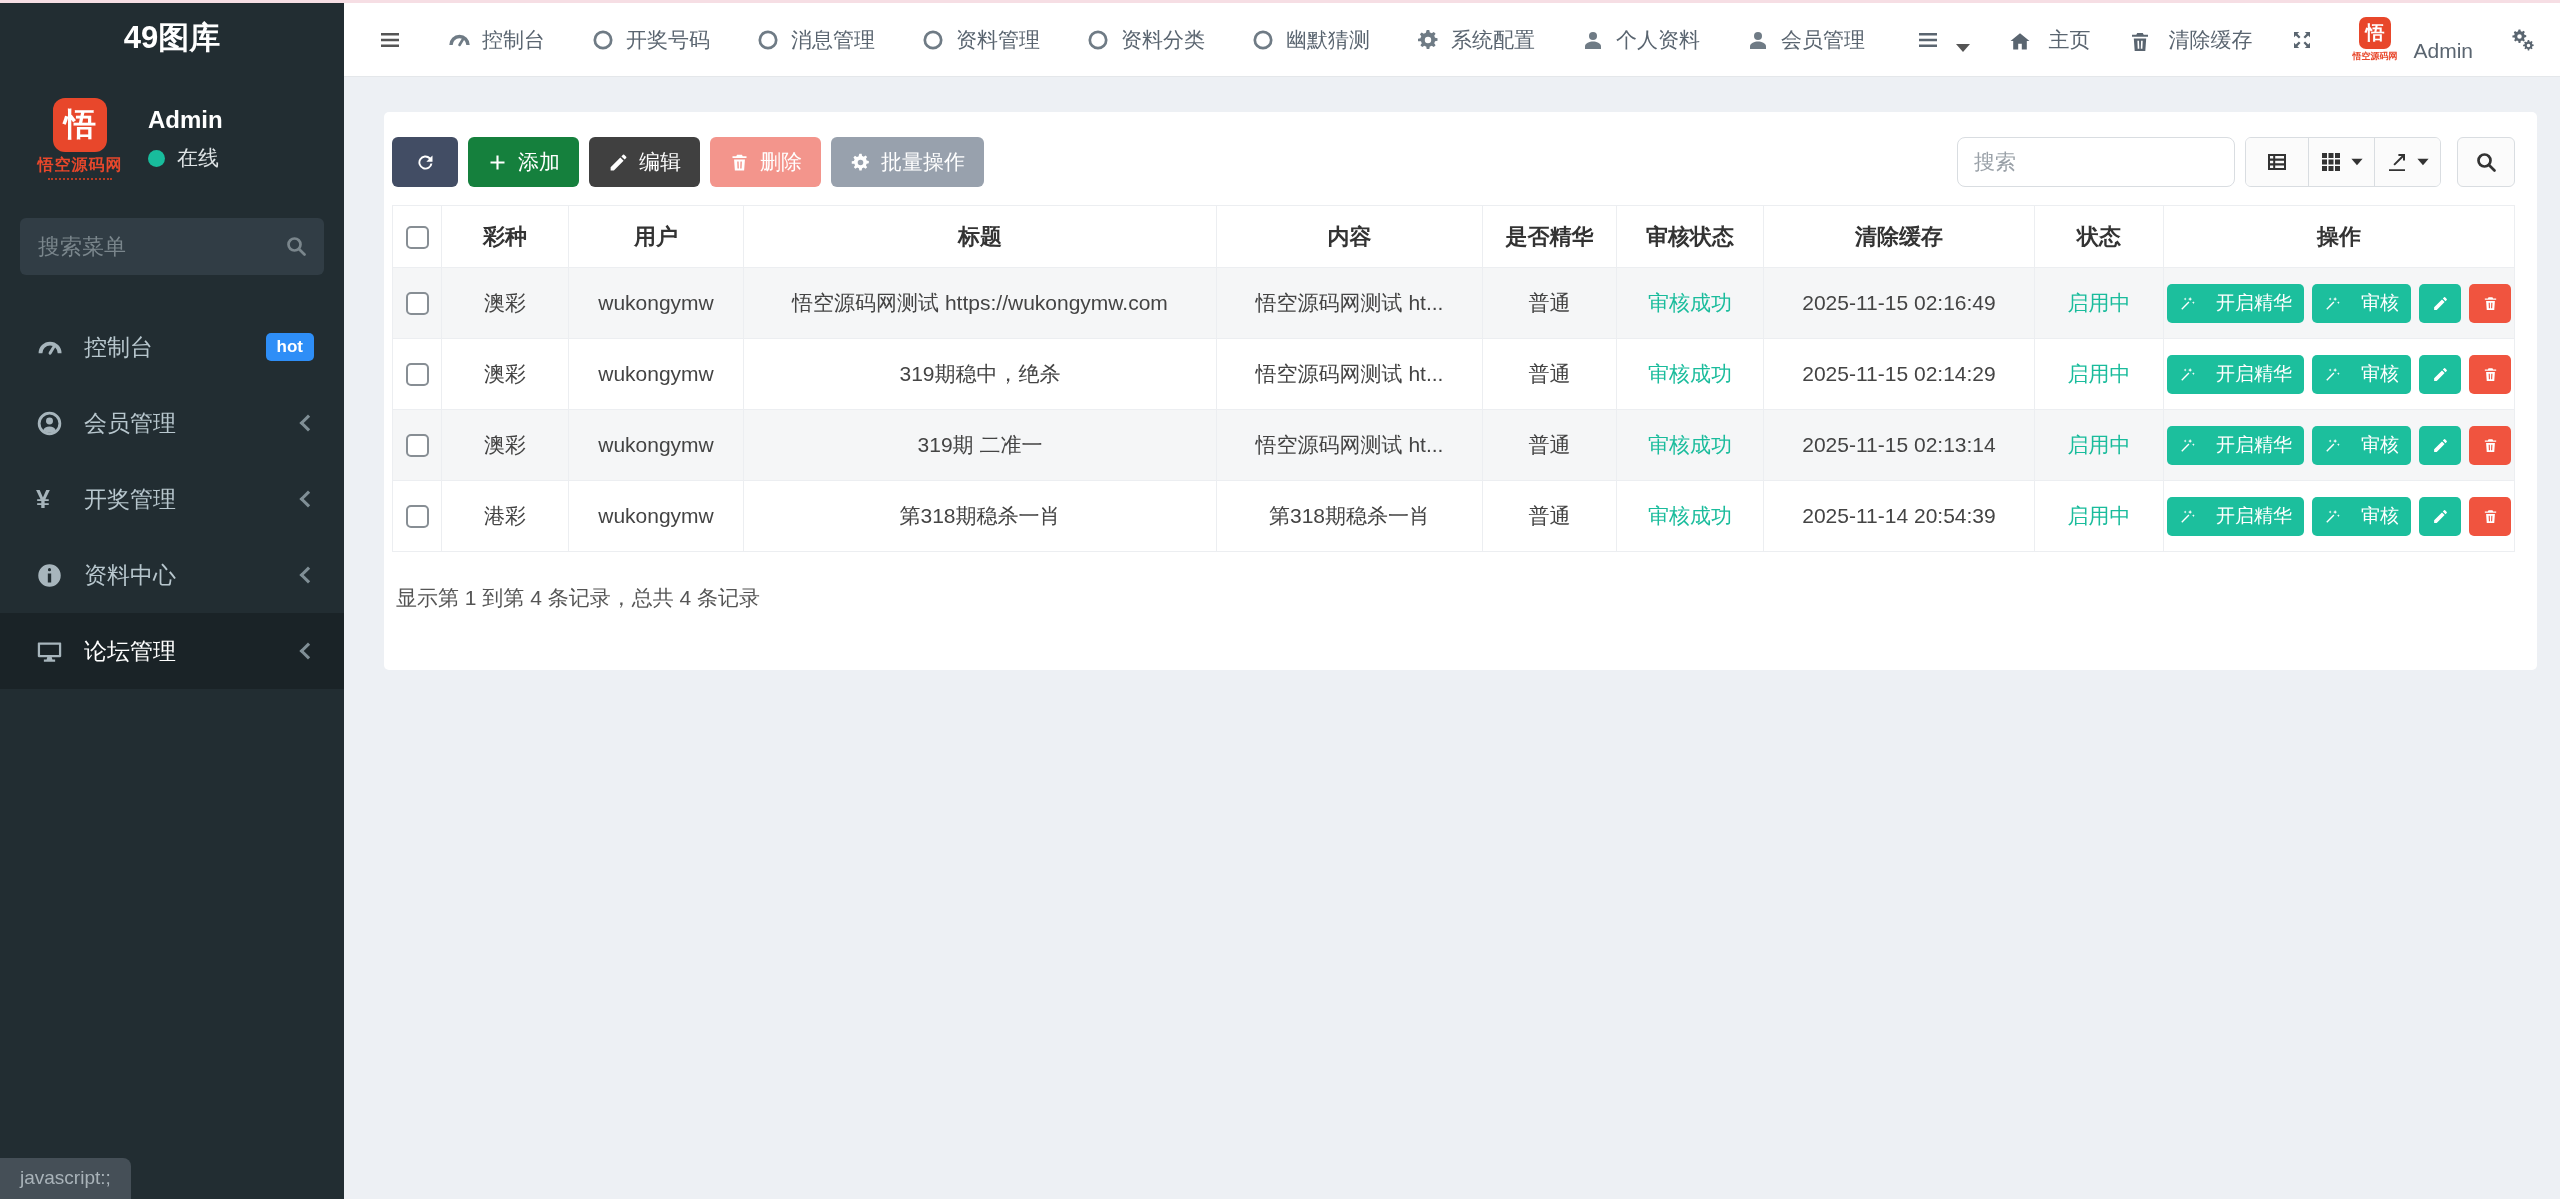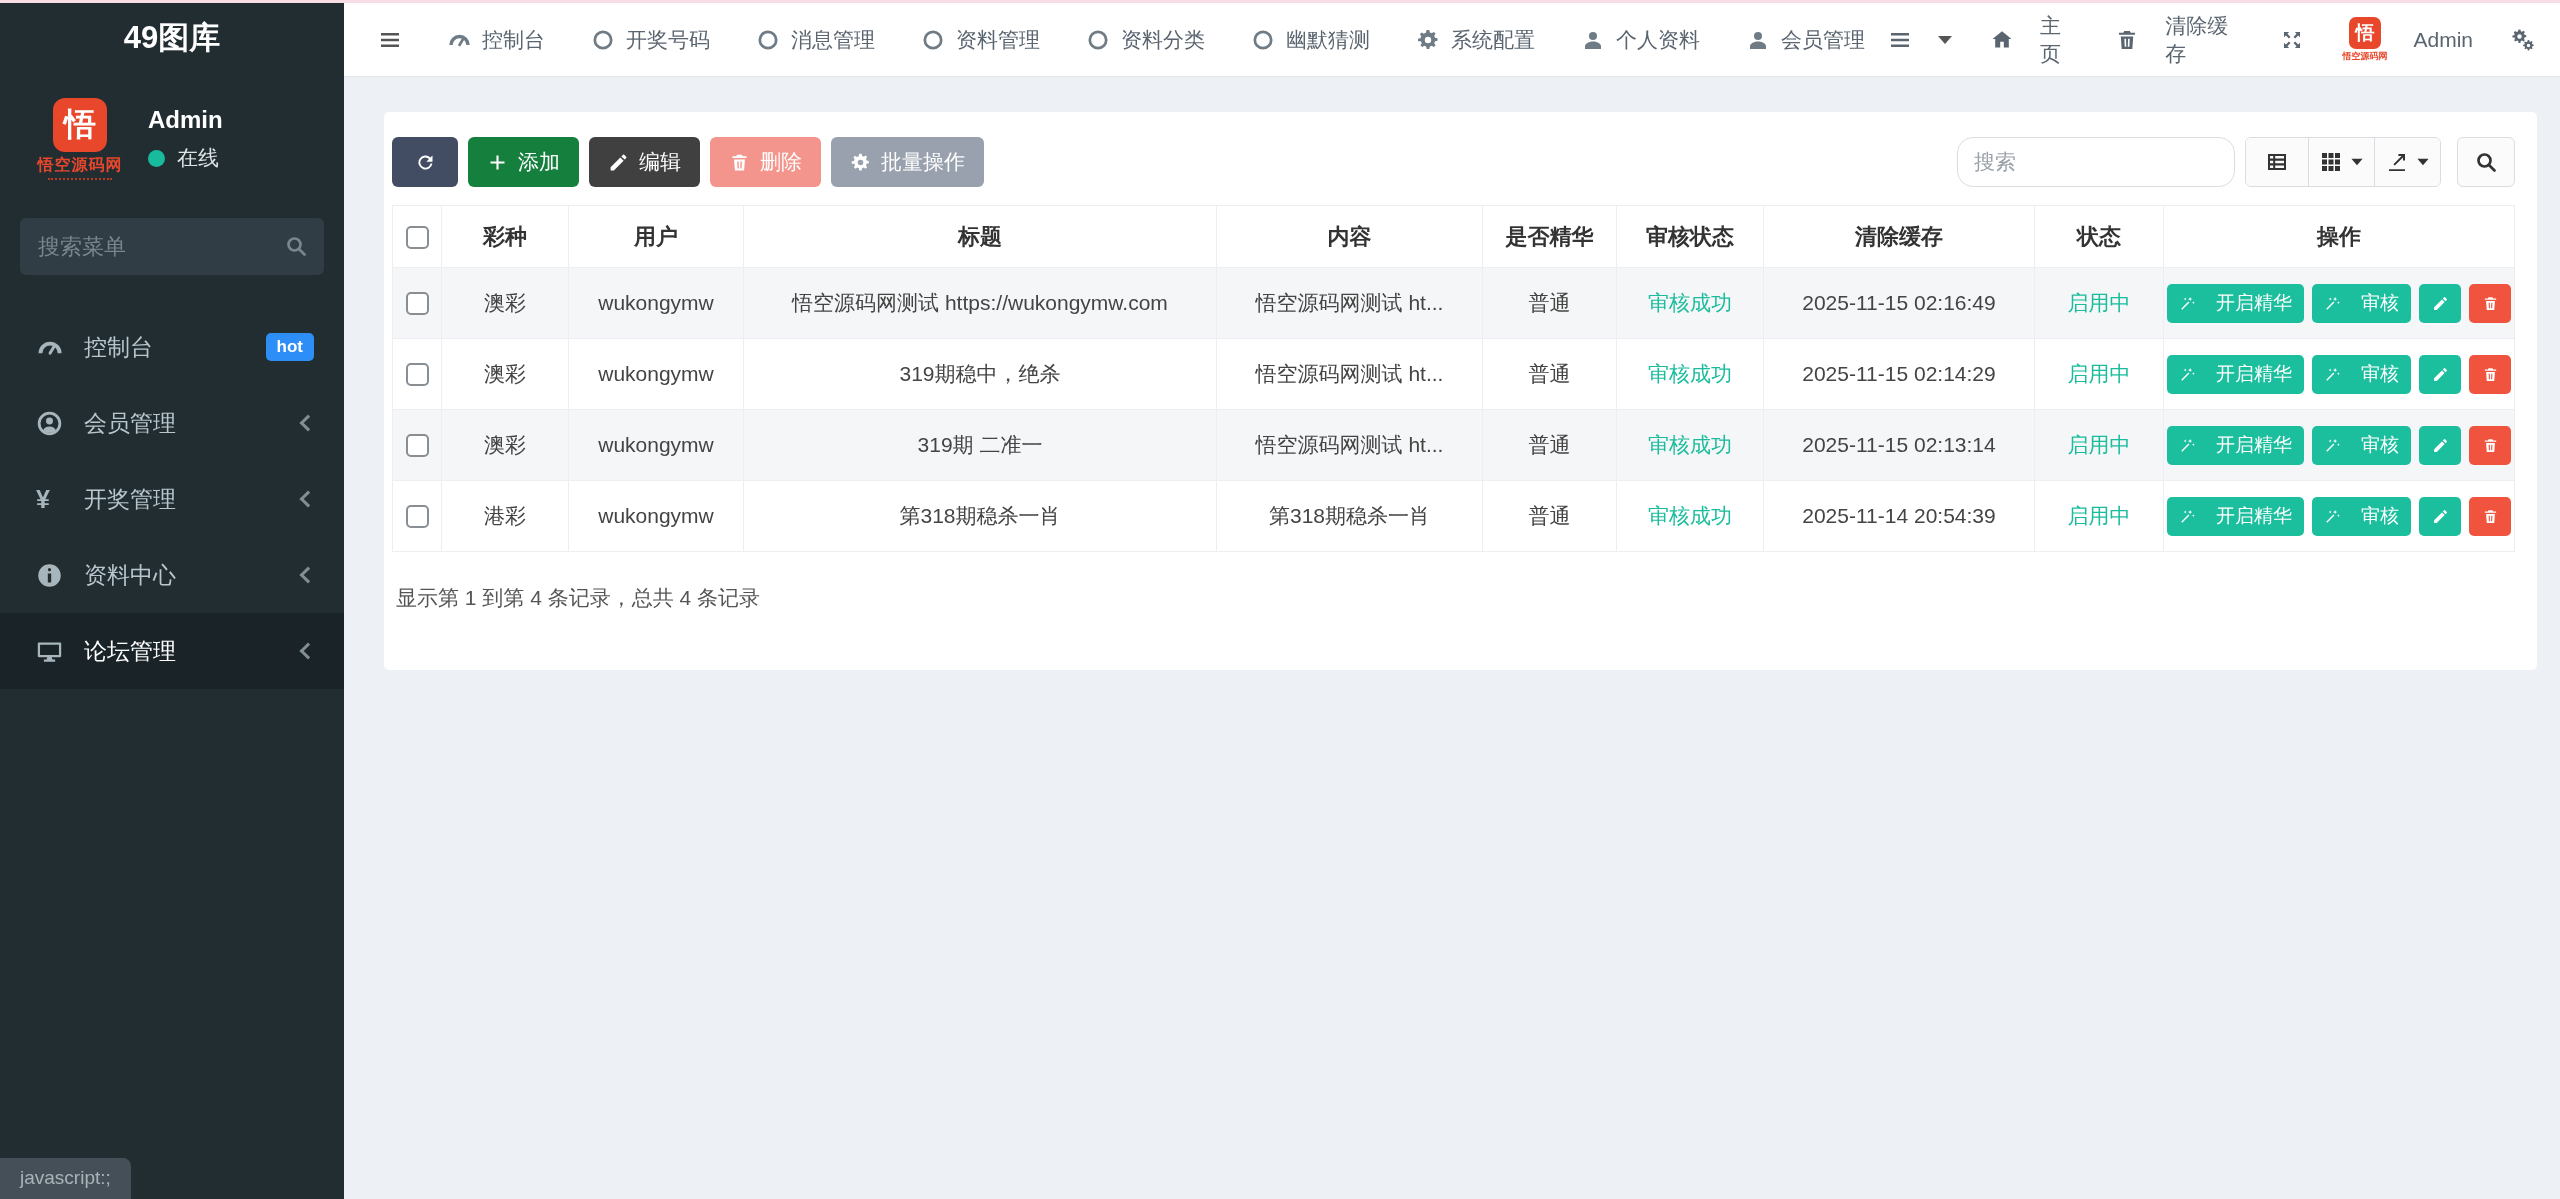--- a/index.html
+++ b/index.html
@@ -31,39 +31,39 @@
   .badge-hot { background:#2e8ef7; color:#fff; font-size:17px; font-weight:bold; border-radius:5px; padding:4px 11px; }
   .chev { width:12px; height:12px; border-left:3px solid #808f96; border-top:3px solid #808f96; transform:rotate(-45deg); }
 
   
   .right-col { flex:1; display:flex; flex-direction:column; }
   .topbar { height:77px; background:#fff; border-bottom:1px solid #e4e7ea; display:flex; align-items:center; padding:3px 26px 0 12px; }
   .hamburger { padding:0 22px; color:#555; cursor:pointer; display:flex; }
   .nav-item { display:flex; align-items:center; gap:11px; padding:0 23px; font-size:21px; color:#5a6570; height:74px; cursor:pointer; white-space:nowrap; }
   .nav-item .ic { color:#6f7b85; }
   .nav-right { margin-left:auto; display:flex; align-items:center; gap:38px; color:#5a6570; }
-  .nav-right .item { display:flex; align-items:center; gap:26px; font-size:21px; cursor:pointer; }
+  .nav-right .item { display:flex; align-items:flex-end; gap:16px; font-size:21px; cursor:pointer; }
   .caret { width:0; height:0; border-left:7px solid transparent; border-right:7px solid transparent; border-top:8px solid #555; display:inline-block; }
   .mini-logo { text-align:center; }
   .mini-logo .logo-box { width:32px; height:32px; font-size:19px; border-radius:7px; }
   .mini-logo .logo-text { font-size:9px; margin-top:1px; letter-spacing:0; }
 
   
   .main { flex:1; padding:35px 24px 0 40px; position:relative; }
   .panel { background:#fff; border-radius:5px; padding:25px 22px 58px 8px; }
   .toolbar { display:flex; align-items:center; margin-bottom:18px; }
   .btn { height:50px; border:none; border-radius:6px; font-size:21px; color:#fff; display:inline-flex; align-items:center; gap:10px; padding:0 19px; margin-right:10px; cursor:pointer; font-family:inherit; }
   .btn .ic { width:21px; height:21px; }
   .btn-refresh { background:#424d64; width:66px; justify-content:center; padding:0; }
   .btn-add { background:#15803d; }
   .btn-edit { background:#404040; }
   .btn-del { background:#f3958c; }
   .btn-batch { background:#98a1ad; }
   .toolbar-right { margin-left:auto; display:flex; align-items:center; }
-  .search-input { width:278px; height:50px; border:1px solid #d9dde1; border-radius:16px; font-size:21px; padding:0 16px; color:#404040; outline:none; font-family:inherit; }
+  .search-input { width:278px; height:50px; border:1px solid #d9dde1; border-radius:8px; font-size:21px; padding:0 16px; color:#404040; outline:none; font-family:inherit; }
   .search-input::placeholder { color:#9aa1a8; }
   .view-group { display:flex; margin-left:10px; border:1px solid #d9dde1; border-radius:6px; overflow:hidden; }
   .vbtn { min-width:62px; height:48px; background:#fbfbfb; display:flex; align-items:center; justify-content:center; gap:7px; border:none; border-left:1px solid #d9dde1; color:#333; cursor:pointer; padding:0 10px; }
   .vbtn:first-child { border-left:none; }
   .vbtn .caret { border-top-color:#333; transform:scale(.8); }
   .sbtn { width:58px; height:50px; margin-left:16px; border:1px solid #d9dde1; border-radius:6px; background:#fbfbfb; display:flex; align-items:center; justify-content:center; color:#333; cursor:pointer; }
 
   
   table { width:100%; border-collapse:collapse; table-layout:fixed; }
   th,td { border:1px solid #eceef1; text-align:center; vertical-align:middle; overflow:hidden; white-space:nowrap; text-overflow:ellipsis; }

